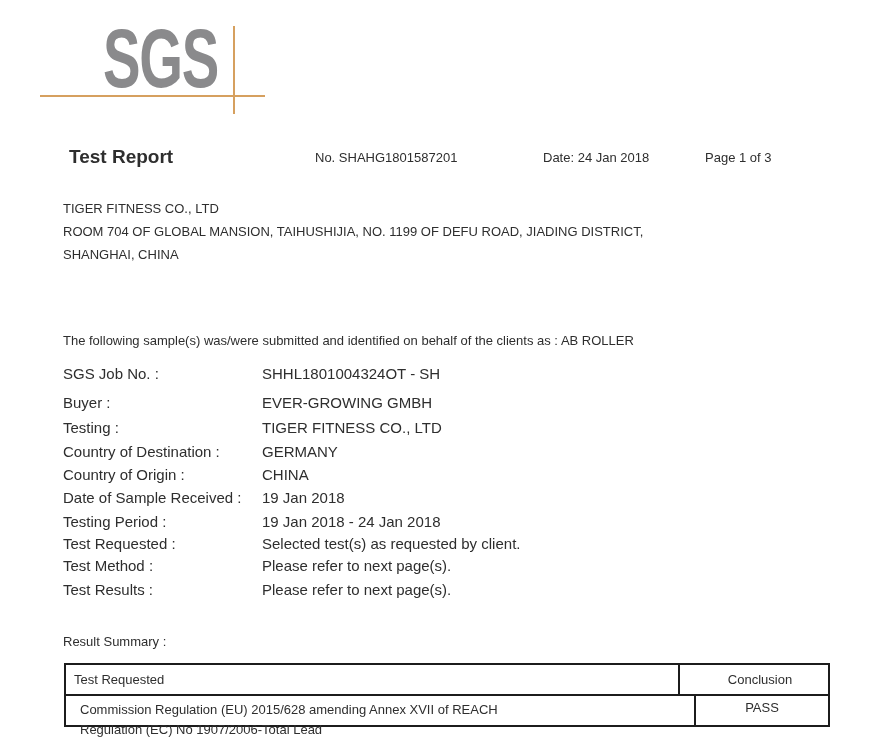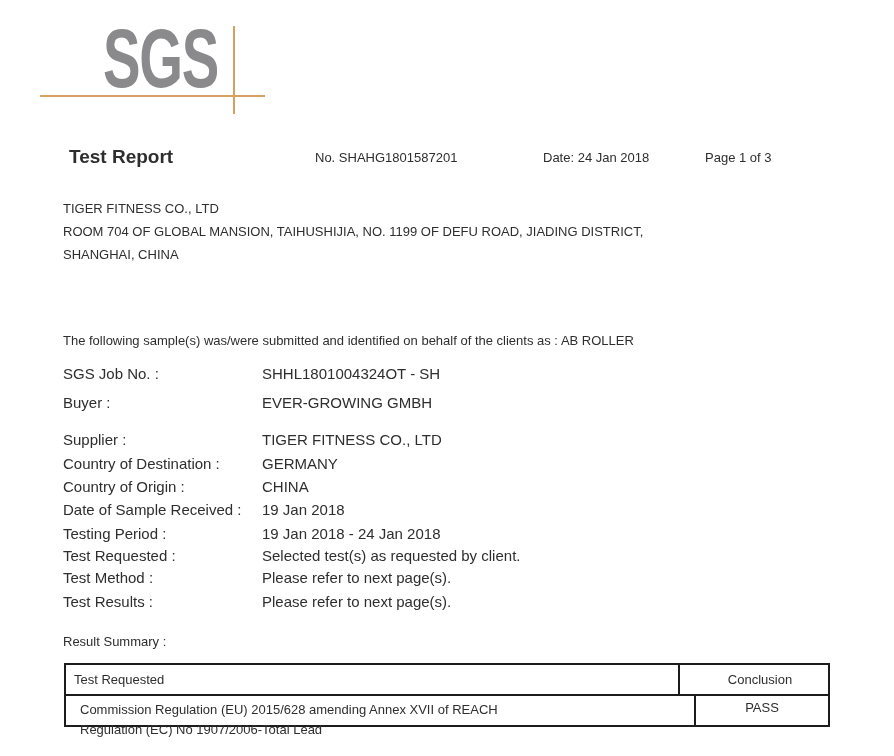--- a/index.html
+++ b/index.html
@@ -60,21 +60,21 @@
     font-size:13px;
   }
   
   .details{
     position:absolute;left:63px;top:365px;
     font-size:15px;
   }
   .kv-row{line-height:17px;}
   .kv-label{display:inline-block;width:199px;}
   .kv-row:nth-child(1){margin-bottom:12px;}
-  .kv-row:nth-child(2){margin-bottom:20px;}
+  .kv-row:nth-child(2){margin-bottom:8px;}
   .kv-row:nth-child(3){margin-bottom:7px;}
   .kv-row:nth-child(4){margin-bottom:6px;}
   .kv-row:nth-child(5){margin-bottom:6px;}
   .kv-row:nth-child(6){margin-bottom:7px;}
   .kv-row:nth-child(7){margin-bottom:5px;}
   .kv-row:nth-child(8){margin-bottom:5px;}
   .kv-row:nth-child(9){margin-bottom:7px;}
   .kv-row:nth-child(10){margin-bottom:7px;}
   
   .rs-heading{
@@ -140,21 +140,21 @@
   <div class="intro">The following sample(s) was/were submitted and identified on behalf of the clients as : AB ROLLER</div>
 
   <div class="details">
     <div class="kv-row">
       <span class="kv-label">SGS Job No. :</span><span class="kv-value">SHHL1801004324OT - SH</span>
     </div>
     <div class="kv-row">
       <span class="kv-label">Buyer :</span><span class="kv-value">EVER-GROWING GMBH</span>
     </div>
     <div class="kv-row">
-      <span class="kv-label">Supplier :</span><span class="kv-value">TIGER FITNESS CO., LTD</span>
+      <span class="kv-label">Testing :</span><span class="kv-value">TIGER FITNESS CO., LTD</span>
     </div>
     <div class="kv-row">
       <span class="kv-label">Country of Destination :</span><span class="kv-value">GERMANY</span>
     </div>
     <div class="kv-row">
       <span class="kv-label">Country of Origin :</span><span class="kv-value">CHINA</span>
     </div>
     <div class="kv-row">
       <span class="kv-label">Date of Sample Received :</span><span class="kv-value">19 Jan 2018</span>
     </div>

